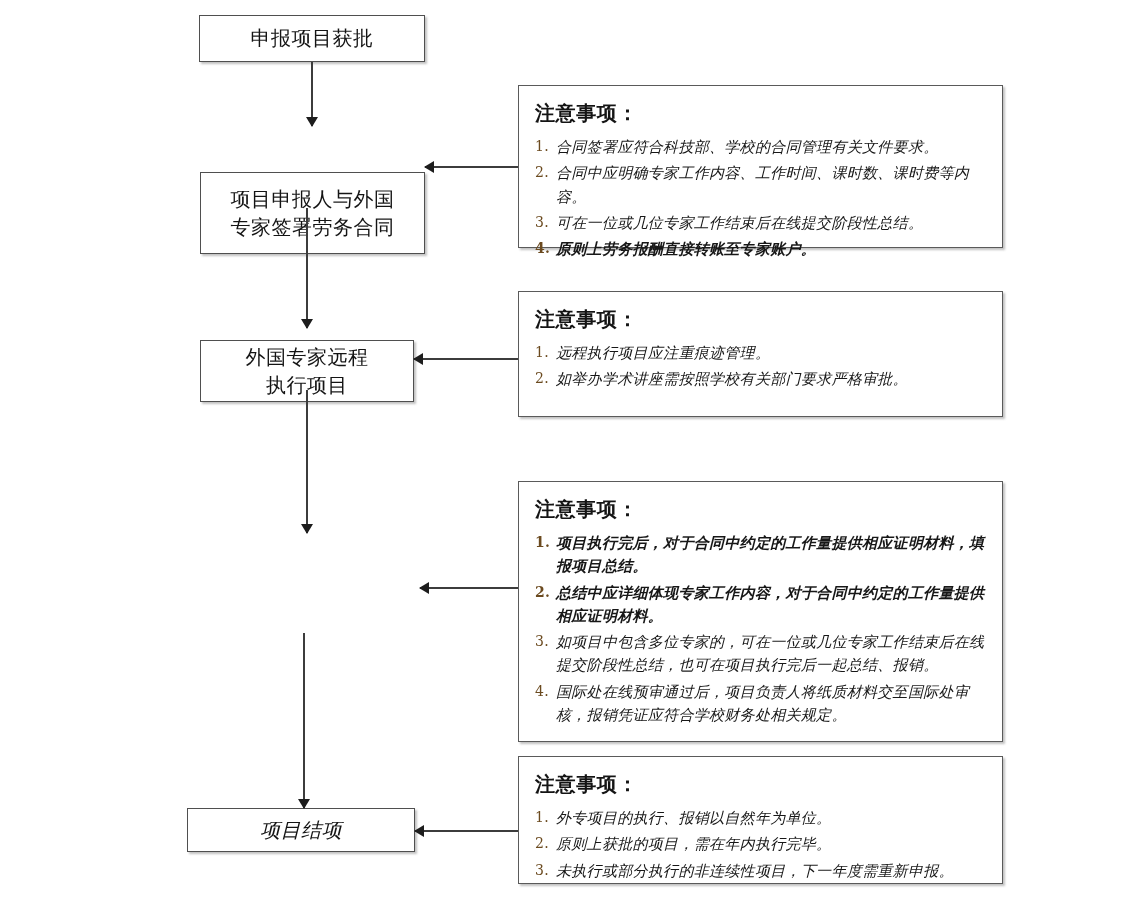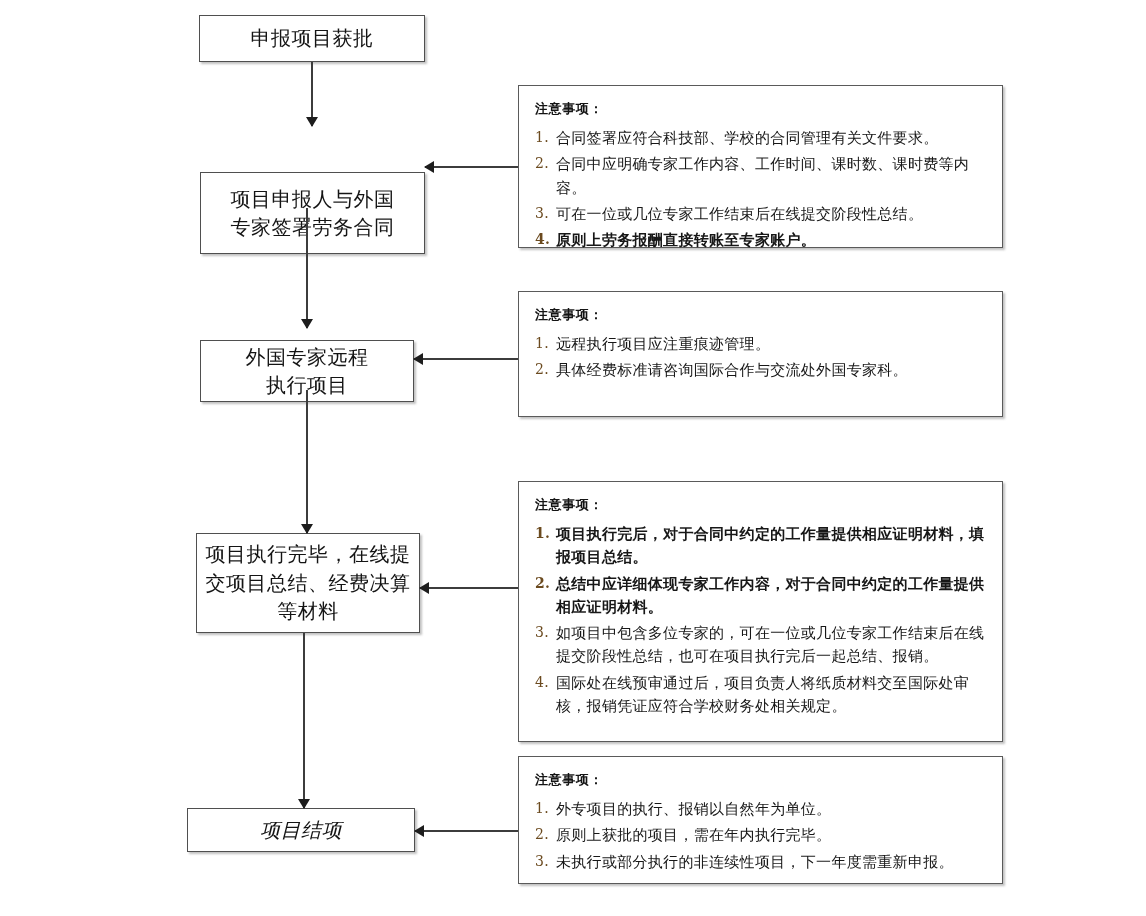--- a/index.html
+++ b/index.html
@@ -45,21 +45,21 @@
   
   .note-box {
     position: absolute;
     box-sizing: border-box;
     border: 1.6px solid #5a5a5a;
     background: #ffffff;
     box-shadow: 2px 2px 2px rgba(120,120,120,0.45);
     padding: 14px 16px 10px 16px;
   }
   .note-title {
-    font-size: 13px;
+    font-size: 20px;
     font-weight: bold;
     color: #141414;
     letter-spacing: 0.6px;
     margin-bottom: 9px;
   }
   .note-list {
     margin: 0;
     padding: 0;
     list-style: none;
   }
@@ -74,20 +74,21 @@
   }
   .note-list li .num {
     flex: 0 0 auto;
     width: 21px;
     color: #6b4a1f;
     font-family: "DejaVu Serif", "Liberation Serif", serif;
     font-size: 14px;
   }
   .note-list li .txt {
     flex: 1 1 auto;
+    font-style: italic;
   }
   .note-list li.bold .txt,
   .note-list li.bold .num {
     font-weight: bold;
   }
 
   
   .conn-v {
     position: absolute;
     width: 2px;
@@ -133,25 +134,20 @@
   <div class="flow-box" style="left:200px; top:126px; width:225px; height:82px;margin-top:46px;">
     <div class="flow-label">项目申报人与外国
 专家签署劳务合同</div>
   </div>
 
   <div class="flow-box" style="left:200px; top:328px; width:214px; height:62px;margin-top:12px;">
     <div class="flow-label">外国专家远程
 执行项目</div>
   </div>
 
-  <div class="flow-box" style="left:196px; top:533px; width:224px; height:100px;">
-    <div class="flow-label">项目执行完毕，在线提
-交项目总结、经费决算
-等材料</div>
-  </div>
 
   <div class="flow-box" style="left:187px; top:808px; width:228px; height:44px;font-style:italic;">
     <div class="flow-label">项目结项</div>
   </div>
 
   <div class="conn-v" style="left:311px; top:62px; height:64px;">
     <span class="head"></span>
   </div>
 
   <div class="conn-v" style="left:306px; top:208px; height:120px;">
@@ -206,21 +202,21 @@
 
   <div class="note-box" style="left:518px; top:291px; width:485px; height:126px;">
     <div class="note-title">注意事项：</div>
     <ul class="note-list">
       <li>
         <span class="num">1.</span>
         <span class="txt">远程执行项目应注重痕迹管理。</span>
       </li>
       <li>
         <span class="num">2.</span>
-        <span class="txt">具体经费标准请咨询国际合作与交流处外国专家科。</span>
+        <span class="txt">如举办学术讲座需按照学校有关部门要求严格审批。</span>
       </li>
     </ul>
   </div>
 
   <div class="note-box" style="left:518px; top:481px; width:485px; height:261px;">
     <div class="note-title">注意事项：</div>
     <ul class="note-list">
       <li class="bold">
         <span class="num">1.</span>
         <span class="txt">项目执行完后，对于合同中约定的工作量提供相应证明材料，填报项目总结。</span>

